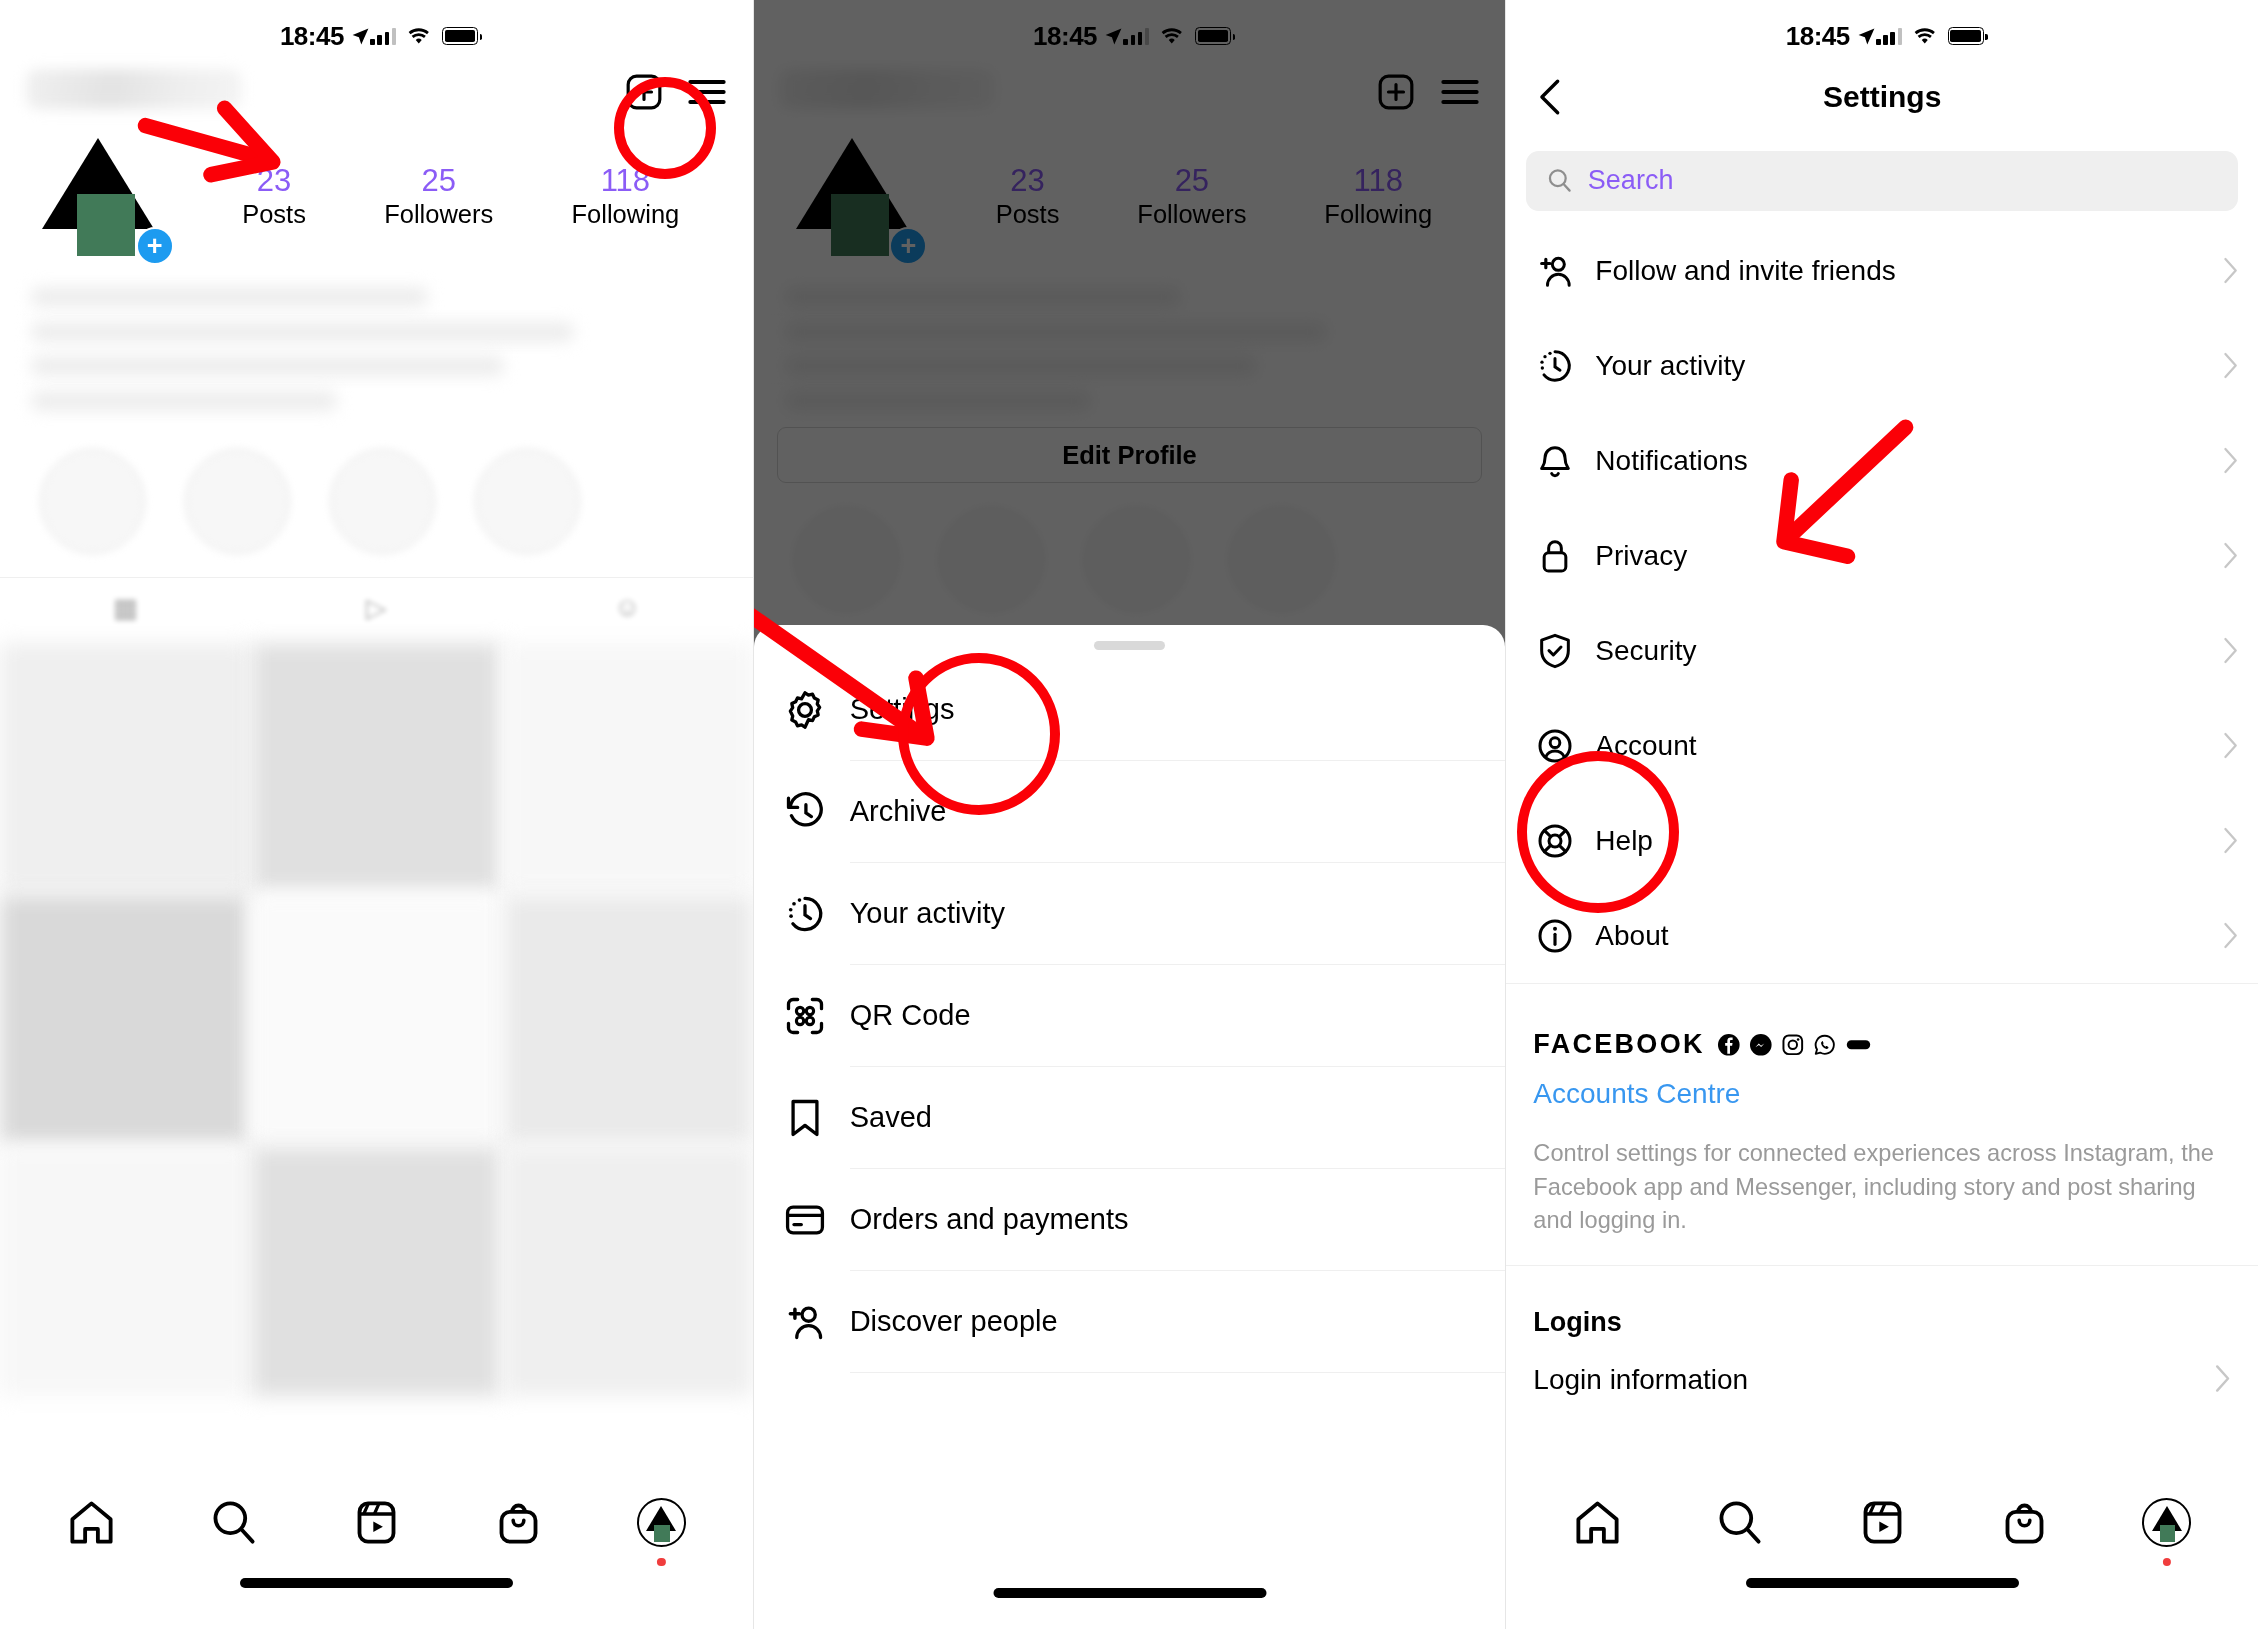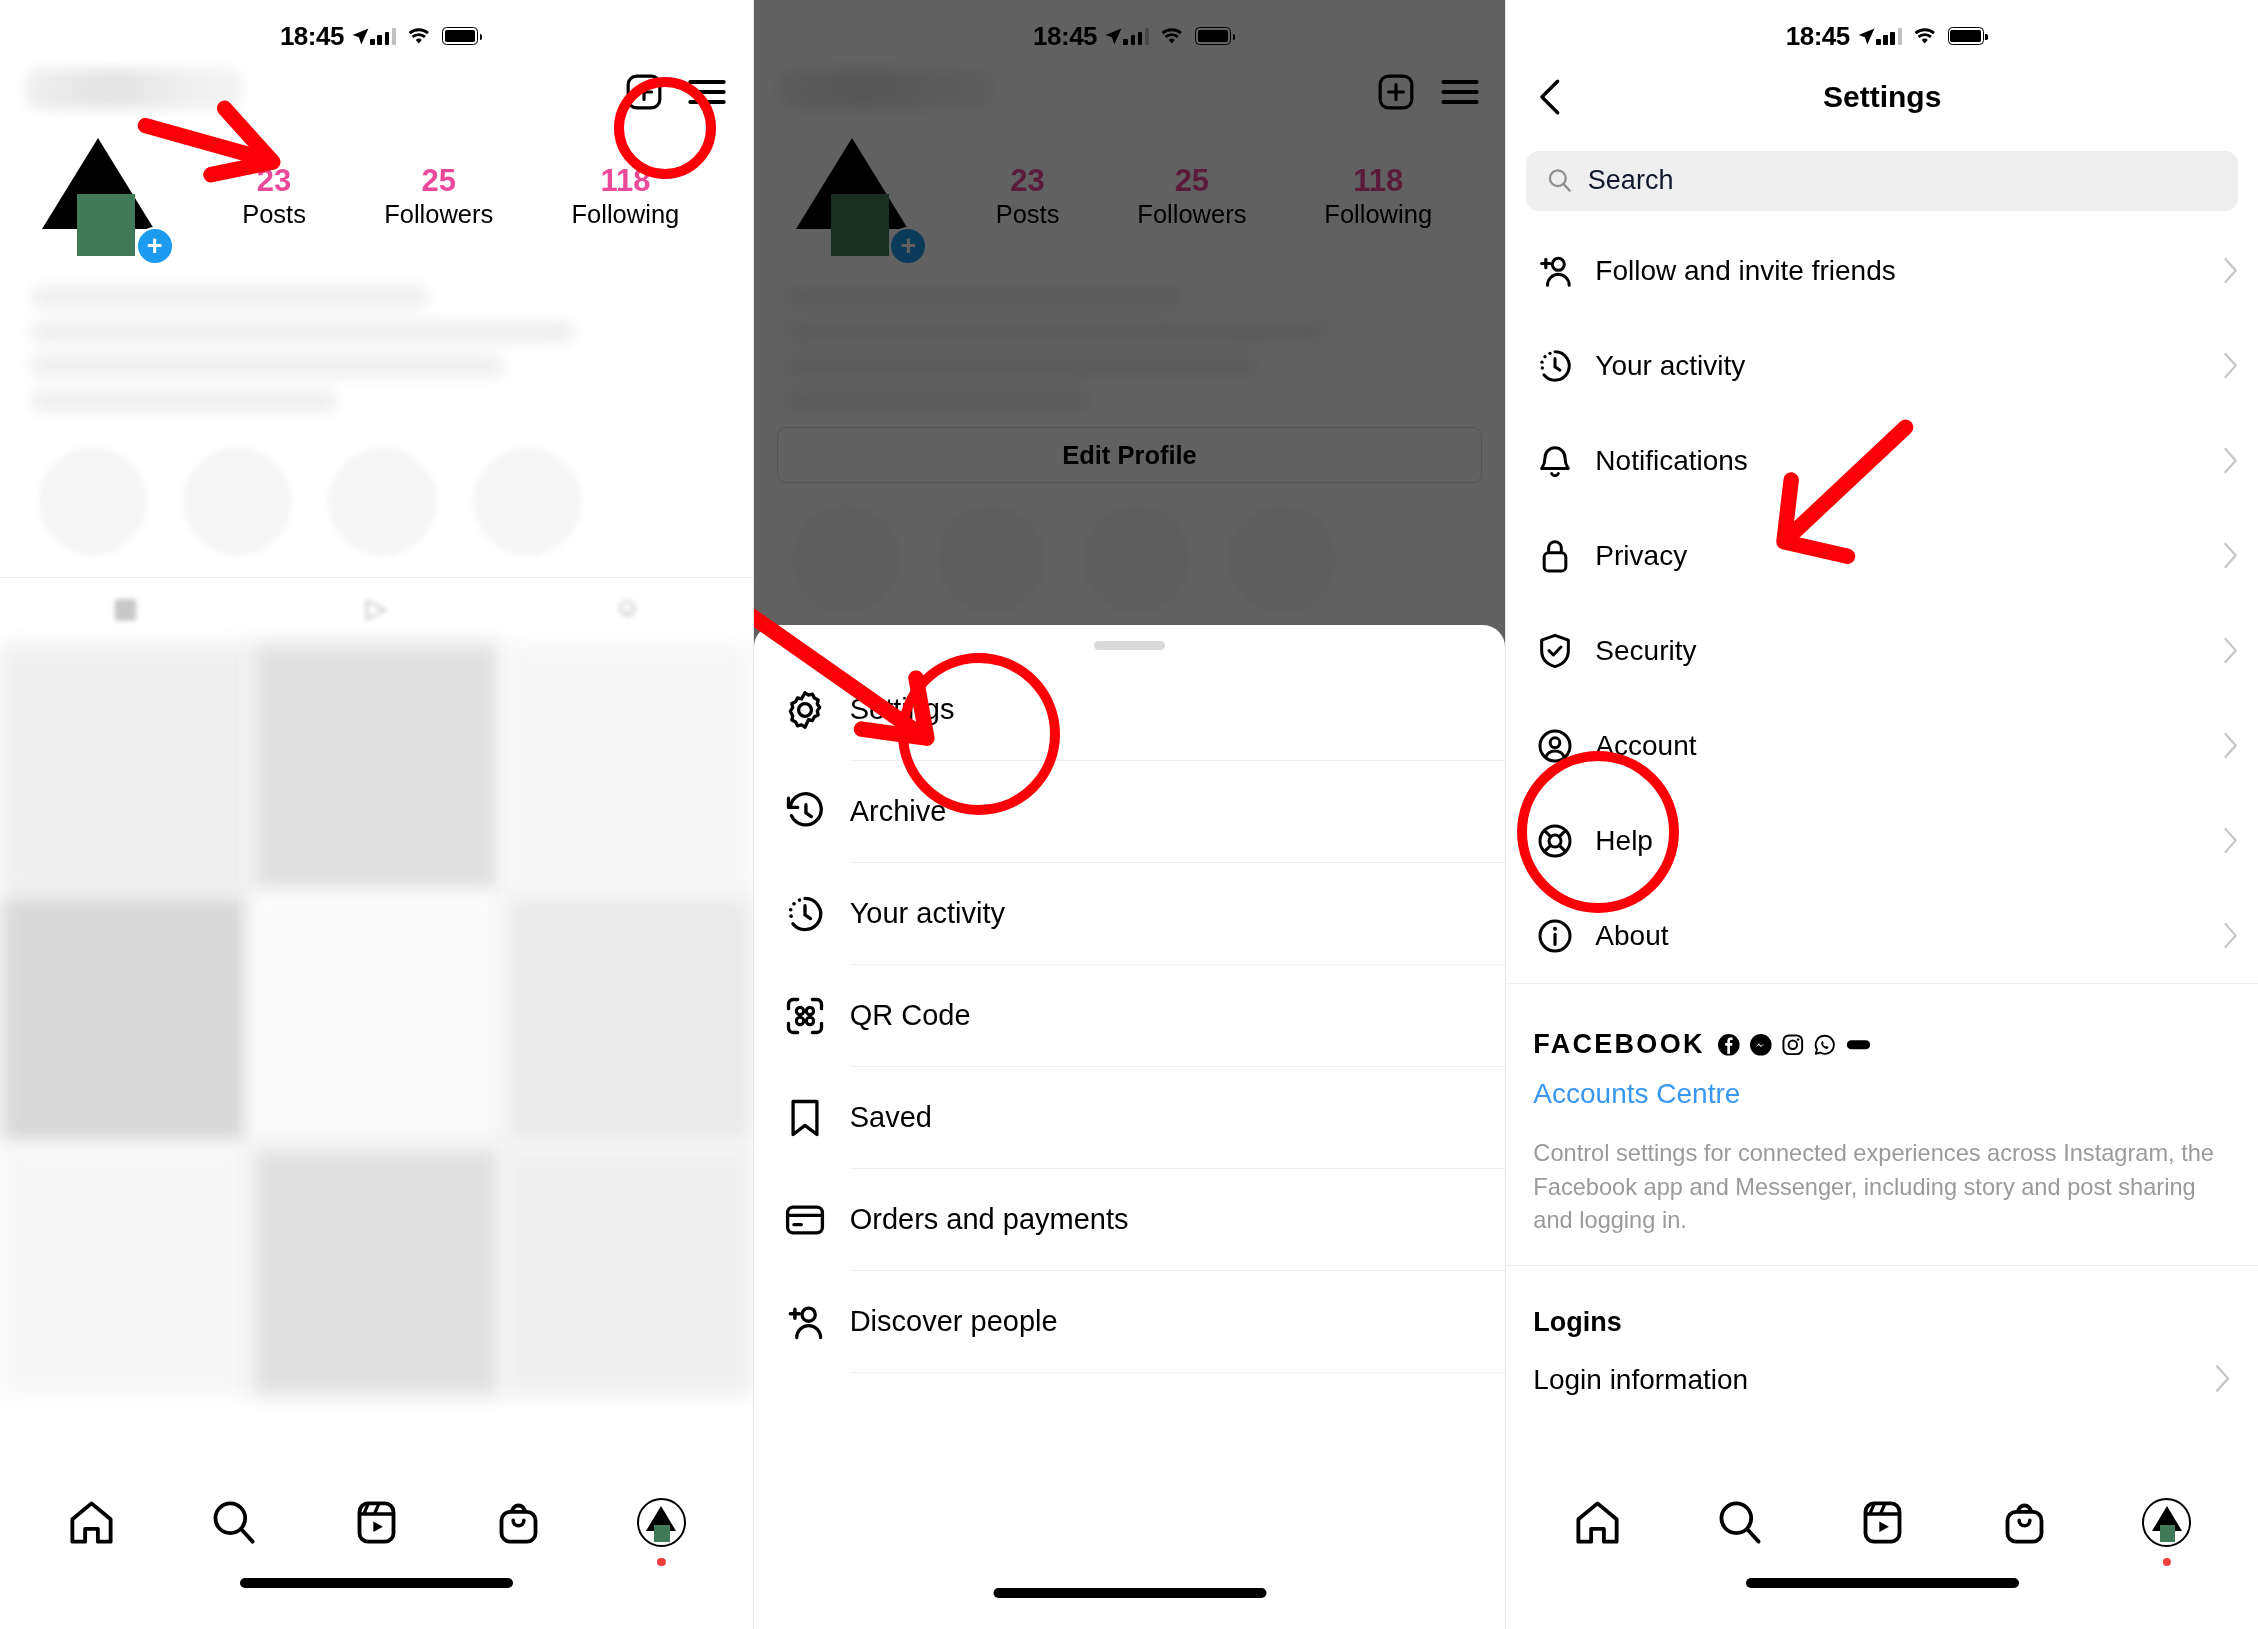--- a/index.html
+++ b/index.html
@@ -41,21 +41,21 @@
   .prof-row { display:flex; align-items:center; padding: 16.4px 27px 0 35px; }
   .avatar { width: 135px; height: 135px; position: relative; flex: 0 0 135px; }
   .av-tri { position:absolute; left: 7.3px; top: 9px; width:0; height:0;
     border-left: 56px solid transparent; border-right: 56px solid transparent; border-bottom: 91px solid #000; }
   .av-rect { position:absolute; left: 42px; top: 65px; width: 58px; height: 62px; background:#417a58; }
   .av-plus { position:absolute; right: -3.6px; bottom: -1.8px; width: 38px; height: 38px; border-radius:50%;
     background:#1d9bf0; color:#fff; display:flex; align-items:center; justify-content:center;
     font-size: 27px; font-weight: 700; line-height: 1; border: 2.7px solid #fff; }
   .stats { display:flex; flex:1; justify-content: space-around; padding-left: 33px; padding-right: 7.3px; }
   .stat { text-align:center; }
-  .stat b { display:block; font-size: 31px; font-weight: 700; line-height: 1.15; color:#ec4899; }
+  .stat b { display:block; font-size: 31px; font-weight: 400; line-height: 1.15; color:#8b5cf6; }
   .stat span { display:block; font-size: 25.5px; color:#000; margin-top: 1.8px; }
 
   .blur-bio { margin: 23.6px 25.5px 0 31px; }
   .blur-bio div { height: 20px; border-radius: 8.2px; background:#ededed; filter: blur(7.3px); margin-bottom: 14.5px; }
   .bb1{width:57%}.bb2{width:78%}.bb3{width:68%}.bb4{width:44%}
 
   .edit-btn { margin: 16.4px 23.6px 0 23.6px; height: 56px; border:1.4px solid #d8d8d8; border-radius: 9px;
     display:flex; align-items:center; justify-content:center; font-size:25.5px; font-weight:700; color:#000; }
 
   .highlights { display:flex; gap: 40px; padding: 23.6px 0 0 40px; }
@@ -91,21 +91,21 @@
   .srow .sicon { width: 67px; display:flex; align-items:center; justify-content:flex-start; }
   .srow .slabel { font-size: 29px; color:#000; flex:1; border-bottom: 0.9px solid #efefef; height:102px; display:flex; align-items:center; }
   .srow:last-child .slabel { border-bottom: 0.9px solid #efefef; }
 
   
   .nav3 { display:flex; align-items:center; height: 82px; padding: 0 29px; position:relative; }
   .back-chevron { width: 40px; height:40px; display:flex; align-items:center; }
   .nav3 .title { position:absolute; left:0; right:0; text-align:center; font-size:30px; font-weight:700; color:#000;}
   .search { margin: 12.7px 20px 0 20px; height: 60px; background:#efefef; border-radius: 12.7px;
     display:flex; align-items:center; gap: 14.5px; padding: 0 20px; }
-  .search .ph { font-size: 27px; color:#0f172a; }
+  .search .ph { font-size: 27px; color:#8b5cf6; }
   .set-list { margin-top: 12.7px; }
   .setrow { display:flex; align-items:center; height: 95px; padding-left: 29px; position:relative; }
   .setrow .sicon { width: 60px; display:flex; align-items:center; }
   .setrow .slabel { flex:1; font-size: 28px; color:#000; }
   .setrow .chev { width: 36px; display:flex; justify-content:center; align-items:center; padding-right: 20px;}
   .sect-sep { height: 11px; background:#fff; border-top:0.9px solid #efefef; }
   .fb-head { display:flex; align-items:center; gap: 12.7px; padding: 35px 27px 0 27px; }
   .fb-word { font-size: 27px; font-weight:700; letter-spacing: 2.3px; color:#000; }
   .fb-icons { display:flex; align-items:center; gap: 8.2px; }
   .acct-link { padding: 18px 27px 0 27px; font-size: 28px; color:#3897f0; }

